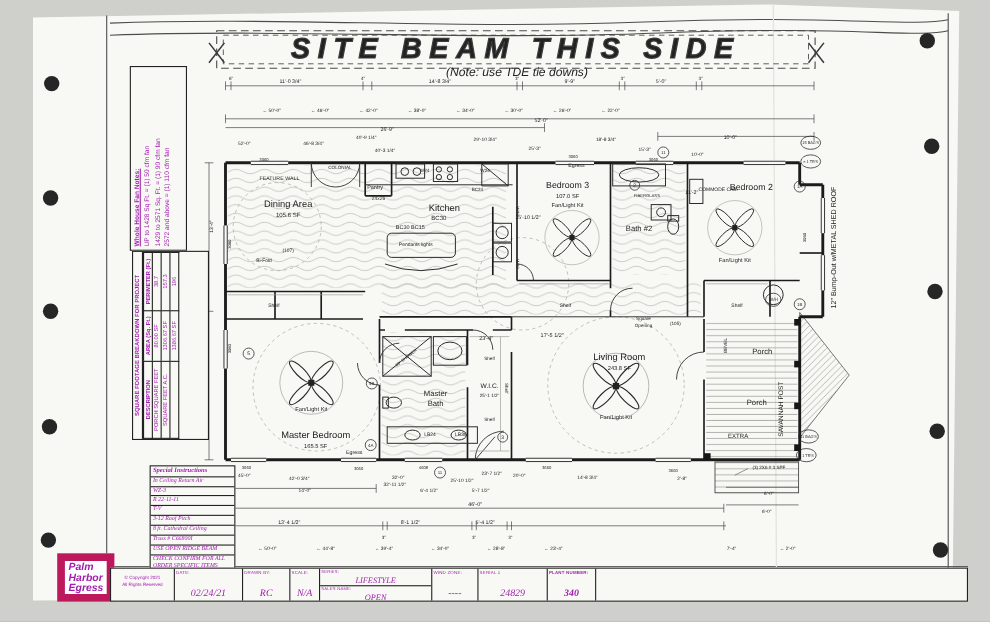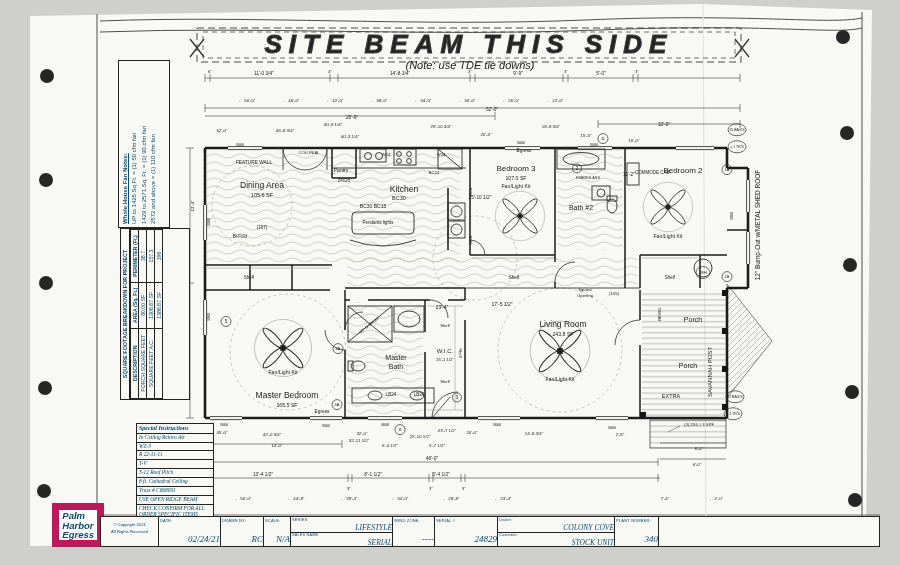--- a/index.html
+++ b/index.html
@@ -1,37 +1,37 @@
 <!DOCTYPE html>
 <html><head>
 <meta charset="utf-8">
 <style>
   html,body{margin:0;padding:0;background:#b9b9b6;}
   #stage{position:relative;width:900px;height:565px;overflow:hidden;background:#cfcfcb;
-         font-family:"Liberation Sans",sans-serif;color:#0c4a6e;}
+         font-family:"Liberation Sans",sans-serif;color:#a21caf;}
   #plan-svg{position:absolute;left:0;top:0;}
   svg text{font-family:"Liberation Sans",sans-serif;fill:#222;}
   .overlay{position:absolute;box-sizing:border-box;}
   
   .rotbox{transform-origin:0 0;background:#f8f8f5;}
   .notesbox{border:1.4px solid #222;padding:2px 3px;font-size:6px;line-height:1.55;}
   .notesbox .t{text-decoration:underline;font-weight:bold;}
   .sqft{border:1.6px solid #222;font-size:5.4px;}
   .sqft .title{font-weight:bold;text-align:center;border-bottom:1px solid #222;padding:1px 0;}
   .sqft table{border-collapse:collapse;width:100%;}
   .sqft td,.sqft th{border:0.8px solid #222;padding:0.5px 2px;font-size:5.2px;font-weight:normal;text-align:center;white-space:nowrap;}
   .sqft th{font-weight:bold;}
   .spec{border:1.2px solid #222;background:#f8f8f5;font-size:5.4px;line-height:1.1;}
   .spec .row{border-top:0.8px solid #222;padding:1px 2px;font-style:italic;font-family:"Liberation Serif",serif;}
   .spec .head{padding:1px 2px;font-style:italic;font-family:"Liberation Serif",serif;font-weight:bold;font-size:6px;}
   
   #tblock{left:100px;top:516px;width:780px;height:31px;border:1.4px solid #222;display:flex;background:#f8f8f5;}
   #tblock .cell{border-right:1px solid #222;position:relative;height:100%;box-sizing:border-box;}
   #tblock .lbl{position:absolute;left:1px;top:0.5px;font-size:4px;letter-spacing:0.2px;white-space:nowrap;}
-  #tblock .val{position:absolute;left:0;right:0;bottom:2px;text-align:right;
+  #tblock .val{position:absolute;left:0;right:0;bottom:2px;text-align:center;
                font-family:"Liberation Serif",serif;font-style:italic;font-size:9px;white-space:nowrap;}
   #tblock .half{position:relative;height:50%;}
   #tblock .half .lbl{font-size:3.8px;}
   #tblock .half .val{bottom:0px;font-size:7.5px;}
   #logo{left:52px;top:503px;width:52px;height:44px;border:7px solid #be185d;background:#fff;
         display:flex;align-items:center;padding:3px;}
   #logo .txt{font-weight:bold;font-size:9.5px;line-height:0.95;font-style:italic;}
   .copyr{font-size:4.2px;text-align:center;line-height:1.6;padding-top:5px;}
 </style>
 </head>
@@ -501,41 +501,31 @@
     <span class="lbl">SCALE:</span>
     <span class="val">N/A</span>
   </div>
   <div class="cell" style="width:102px;">
     <div class="half" style="border-bottom:0.8px solid #222;">
       <span class="lbl">SERIES:</span>
       <span class="val">LIFESTYLE</span>
     </div>
     <div class="half">
       <span class="lbl">SALES NAME:</span>
-      <span class="val">SERIAL</span>
+      <span class="val">OPEN</span>
     </div>
   </div>
   <div class="cell" style="width:42px;">
     <span class="lbl">WIND ZONE:</span>
     <span class="val">----</span>
   </div>
   <div class="cell" style="width:63px;">
     <span class="lbl">SERIAL #</span>
     <span class="val">24829</span>
   </div>
-  <div class="cell" style="width:117px;">
-    <div class="half" style="border-bottom:0.8px solid #222;">
-      <span class="lbl">Dealer:</span>
-      <span class="val">COLONY COVE</span>
-    </div>
-    <div class="half">
-      <span class="lbl">Customer:</span>
-      <span class="val">STOCK UNIT</span>
-    </div>
-  </div>
-  <div class="cell" style="width:44px;">
+  <div class="cell" style="width:44px;font-weight:bold;">
     <span class="lbl">PLANT NUMBER:</span>
     <span class="val">340</span>
   </div>
   <div class="cell" style="flex:1;border-right:none;"></div>
 </div>
 
 </div>
 
 </body></html>

